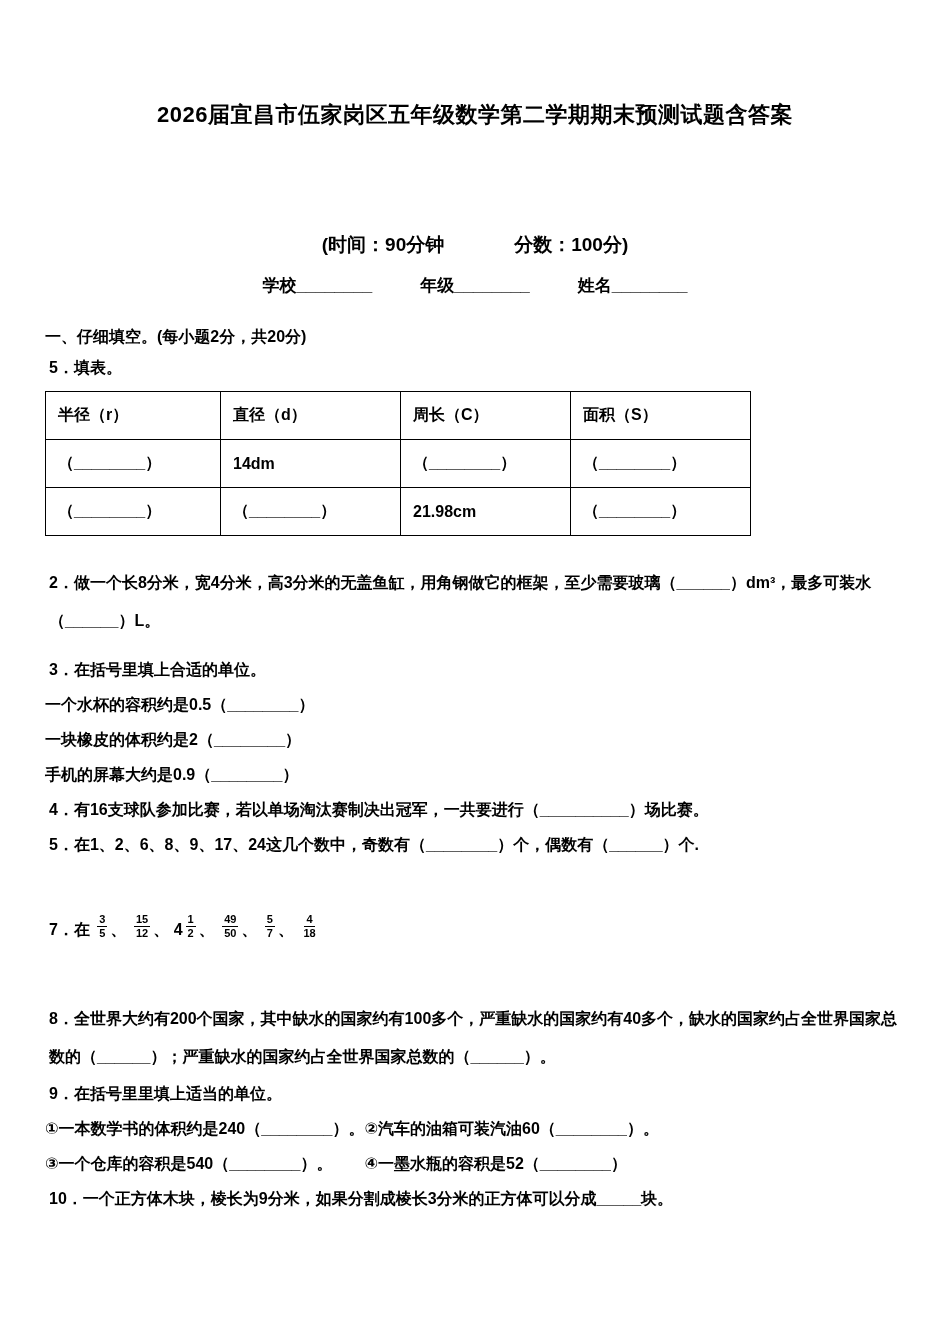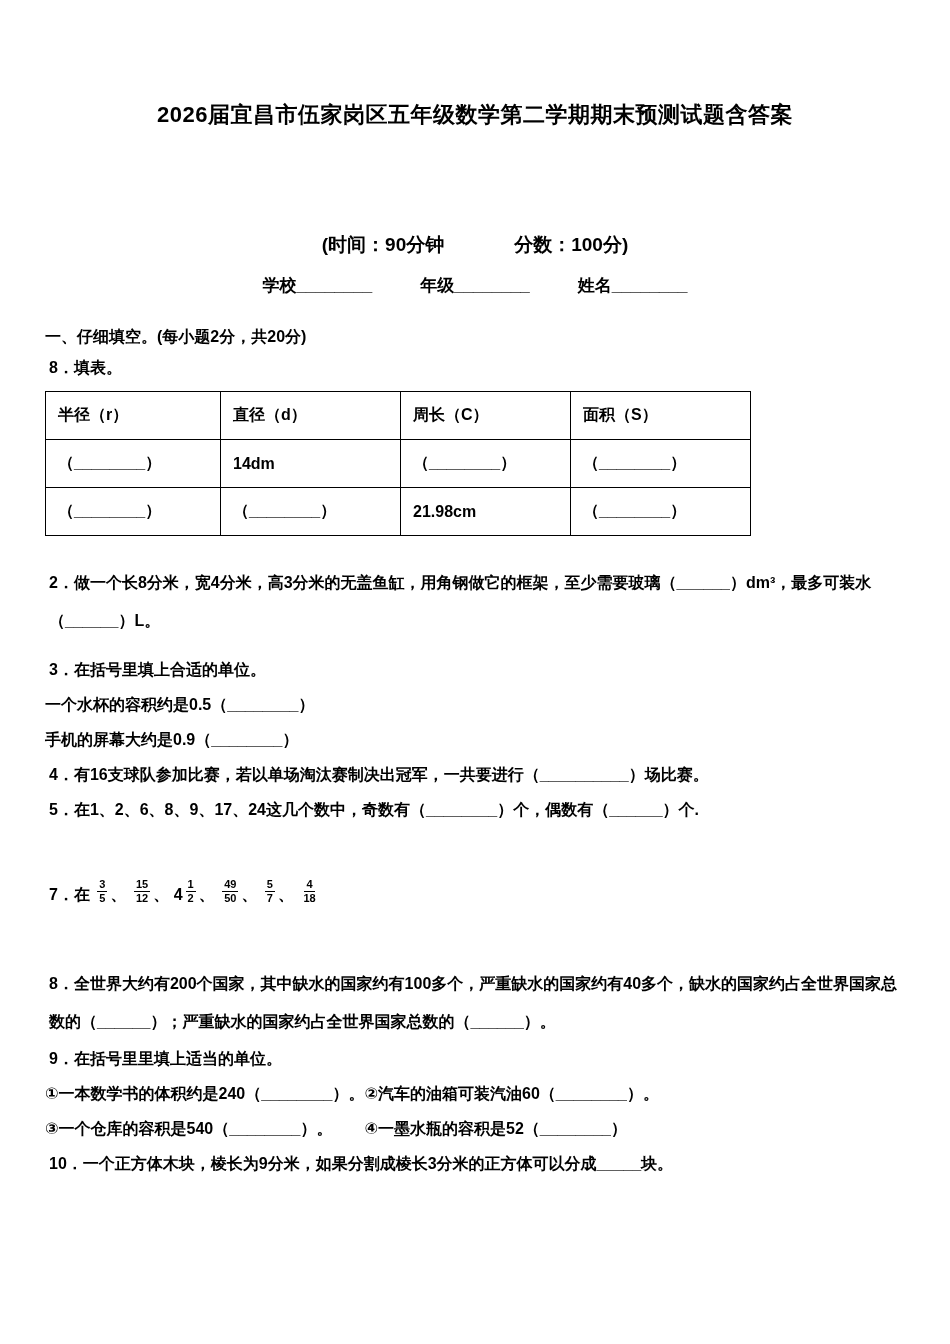--- a/index.html
+++ b/index.html
@@ -124,21 +124,21 @@
   </div>
 
   <div class="fields">
     <span>学校________</span>
     <span>年级________</span>
     <span>姓名________</span>
   </div>
 
   <div class="section-heading">一、仔细填空。(每小题2分，共20分)</div>
 
-  <div class="q-label">8．填表。</div>
+  <div class="q-label">5．填表。</div>
 
   <table class="fill-table">
     <colgroup>
       <col style="width:175px">
         <col style="width:180px">
         <col style="width:170px">
         <col style="width:180px">
     </colgroup>
     <tbody>
         <tr>
@@ -162,20 +162,21 @@
   </tbody>
     </table>
 
   <div class="questions">
 
     <p class="q-par q-indent">2．做一个长8分米，宽4分米，高3分米的无盖鱼缸，用角钢做它的框架，至少需要玻璃（______）dm³，最多可装水（______）L。</p>
 
     <div>
       <p class="q-line q-indent mt-sm">3．在括号里填上合适的单位。</p>
       <p class="q-line">一个水杯的容积约是0.5（________）</p>
+      <p class="q-line">一块橡皮的体积约是2（________）</p>
       <p class="q-line">手机的屏幕大约是0.9（________）</p>
     </div>
 
     <p class="q-line q-indent">4．有16支球队参加比赛，若以单场淘汰赛制决出冠军，一共要进行（__________）场比赛。</p>
     <p class="q-line q-indent">5．在1、2、6、8、9、17、24这几个数中，奇数有（________）个，偶数有（______）个.</p>
 
     <p class="q-line q-indent q7-wrap">
       <span>7．在</span>
       <span class="frac">
           <span class="fn">3</span>

